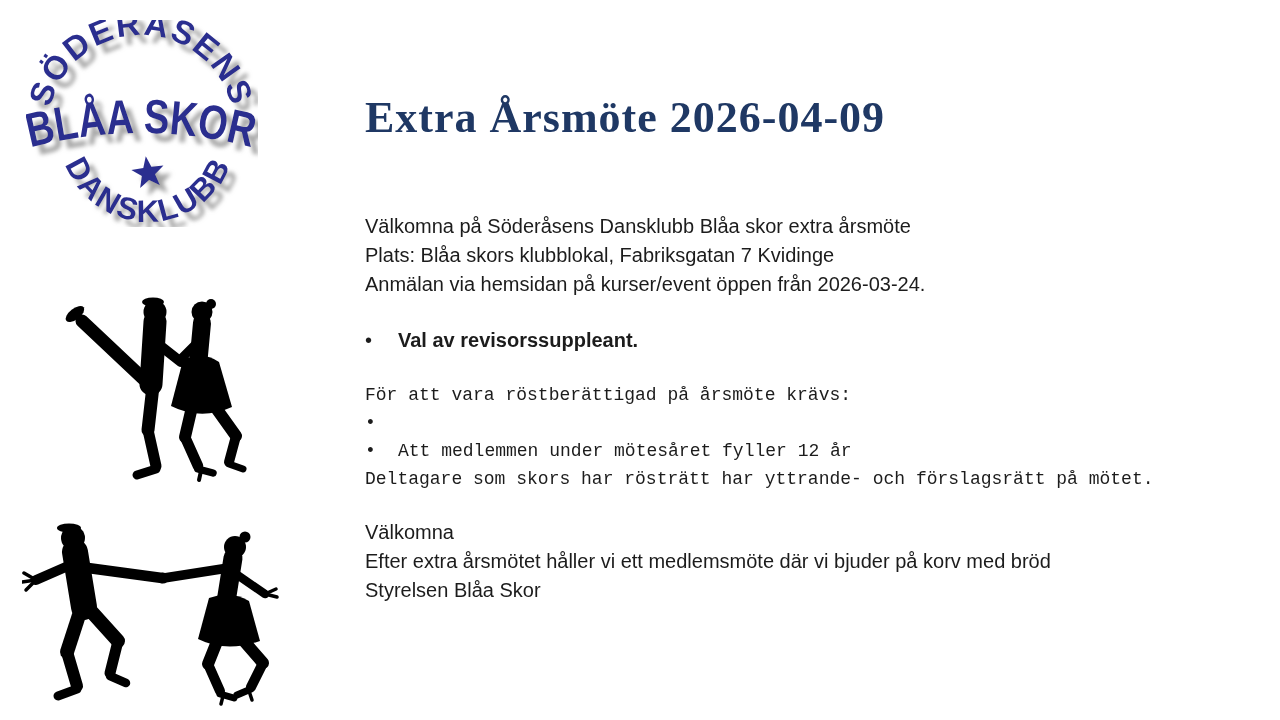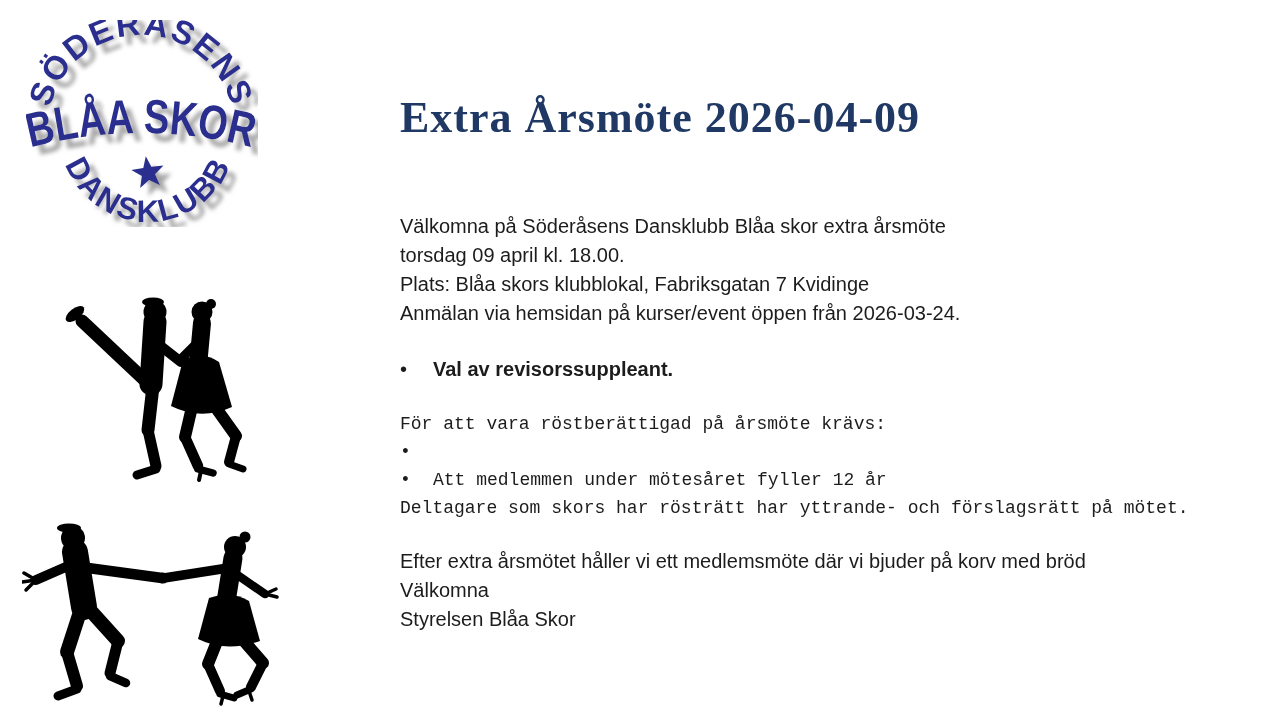--- a/index.html
+++ b/index.html
@@ -19,21 +19,21 @@
     font-family: "Liberation Sans", sans-serif;
     font-weight: bold;
     fill: #2c2e8f;
   }
   
   .dancers1 { position: absolute; left: 52px;  top: 280px; }
   .dancers2 { position: absolute; left: 22px;  top: 512px; }
   .dancers line { stroke: #000; stroke-linecap: round; }
   .dancers circle, .dancers ellipse, .dancers path, .dancers polygon { fill: #000; }
   
-  .content { position: absolute; left: 365px; top: 90px; width: 800px; margin-left: 35px; }
+  .content { position: absolute; left: 365px; top: 90px; width: 800px; }
   .title {
     font-family: "Liberation Serif", serif;
     font-weight: bold;
     font-size: 44px;
     line-height: 56px;
     letter-spacing: 1px;
     color: #1f3864;
     white-space: nowrap;
   }
   .body-text { margin-top: 66px; font-size: 20px; line-height: 29px; }
@@ -140,21 +140,20 @@
     </g>
   </svg>
 
   <div class="content">
     <div class="title">Extra Årsmöte 2026-04-09</div>
 
     <div class="body-text">
 
       <div class="intro">
         <div class="line">Välkomna på Söderåsens Dansklubb Blåa skor extra årsmöte</div>
-        <div class="line">torsdag 09 april kl. 18.00.</div>
         <div class="line">Plats: Blåa skors klubblokal, Fabriksgatan 7 Kvidinge</div>
         <div class="line"><span>Anmälan via hemsidan på kurser/event </span><span class="bold">öppen från 2026-03-24</span><span>.</span></div>
       </div>
 
       <div class="bullet-row agenda-row">
         <span class="bullet-glyph">•</span>
         <span class="line">Val av revisorssuppleant.</span>
       </div>
 
       <div class="small-block">
@@ -163,20 +162,20 @@
           <span class="bullet-glyph">•</span>
         </div>
         <div class="bullet-row">
           <span class="bullet-glyph">•</span>
           <span class="line">Att medlemmen under mötesåret fyller 12 år</span>
         </div>
         <div class="line">Deltagare som skors har rösträtt har yttrande- och förslagsrätt på mötet.</div>
       </div>
 
       <div class="closing-block">
+        <div class="line">Välkomna</div>
         <div class="line">Efter extra årsmötet håller vi ett medlemsmöte där vi bjuder på korv med bröd</div>
-        <div class="line">Välkomna</div>
         <div class="line">Styrelsen Blåa Skor</div>
       </div>
 
     </div>
   </div>
 </div>
 
 </body></html>

